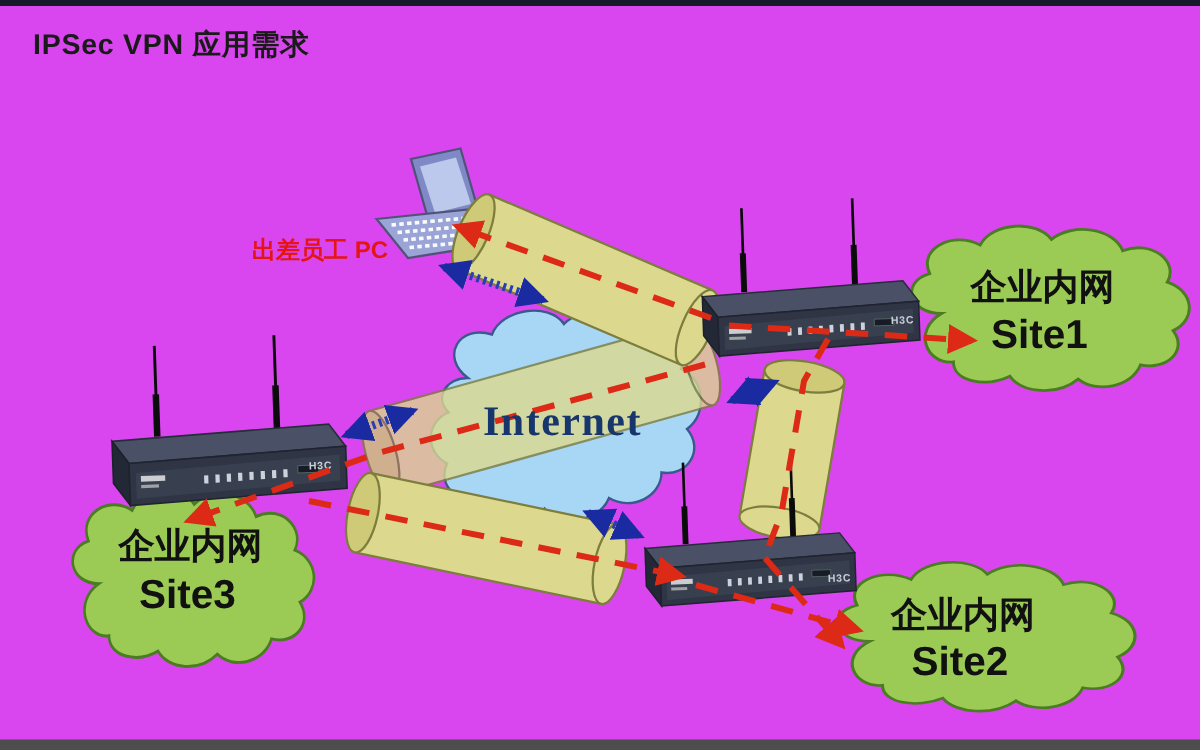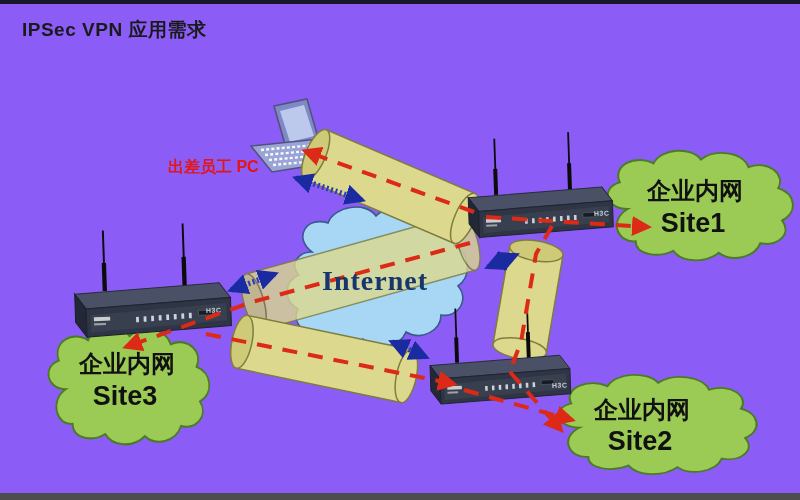--- a/index.html
+++ b/index.html
@@ -1,16 +1,16 @@
 <!DOCTYPE html>
 <html><head>
 <meta charset="utf-8">
 <style>
   html,body{margin:0;padding:0;background:#ffffff;}
-  .slide{position:relative;width:800px;height:500px;background:#8b5cf6;overflow:hidden;
+  .slide{position:relative;width:800px;height:500px;background:#d946ef;overflow:hidden;
          font-family:"Liberation Sans",sans-serif;text-align:right;}
   .slide svg{position:absolute;left:0;top:0;}
   text{font-family:"Liberation Sans",sans-serif;}
   .title-text{font-size:19px;font-weight:bold;fill:#1a1a1a;letter-spacing:.5px;}
   .pc-label{font-size:16px;font-weight:bold;fill:#e31515;}
   .internet-label{font-family:"Liberation Serif",serif;font-size:28px;font-weight:bold;fill:#17366b;letter-spacing:1px;}
   .site-cn{font-size:24px;font-weight:bold;fill:#111;}
   .site-en{font-size:27px;font-weight:bold;fill:#111;}
   .brand{font-size:7px;font-weight:bold;fill:#c9ced9;letter-spacing:.5px;}
 </style>

